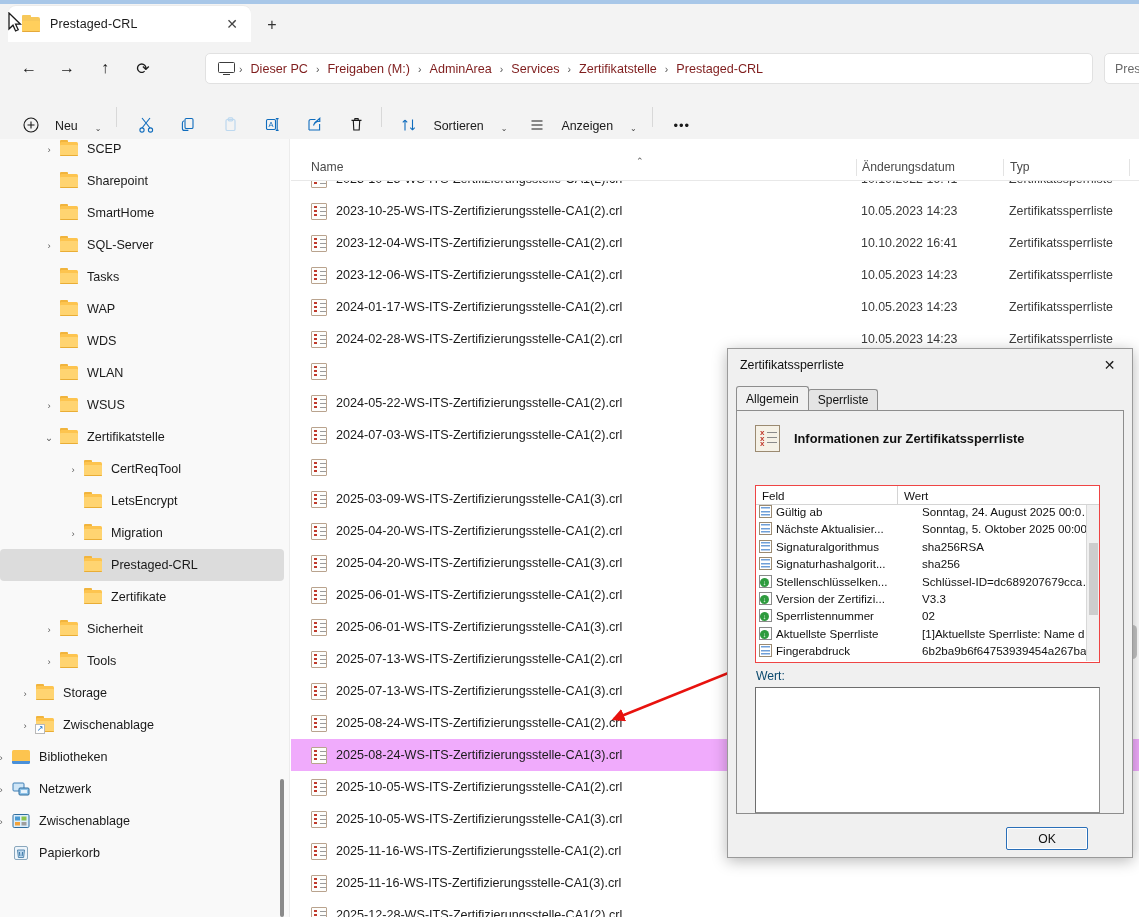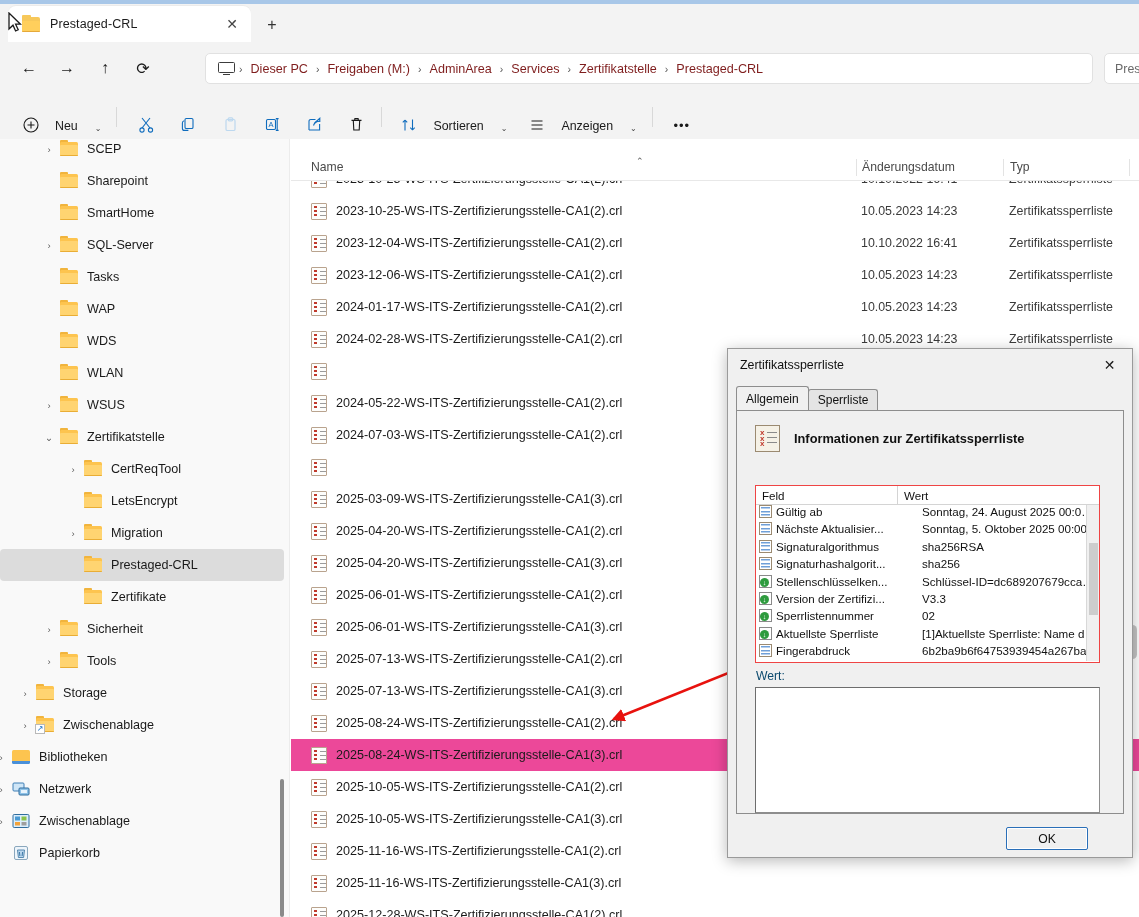--- a/index.html
+++ b/index.html
@@ -170,21 +170,21 @@
 
   .rows {
     position: absolute; left: 0; top: 26px; width: 877px; height: 752px;
     overflow: hidden;
   }
   .rows-inner { position: absolute; left:0; top: -18px; width: 848px; }
   .frow {
     position: relative; height: 32px; display: flex; align-items: center;
     font-size: 12.6px; color: #1a1a1a; white-space: nowrap;
   }
-  .frow.selected { background: #ec4899; }
+  .frow.selected { background: #f0abfc; }
   .f-ico {
     width: 16px; height: 17px; flex: none; margin-left: 20px; margin-right: 9px;
     background: #fdfdfb; border: 1px solid #b9a38e; border-radius: 1px;
     position: relative; overflow: hidden;
   }
   .f-ico .dots {
     position:absolute; left:2px; top:2px; width:4px; height:12px;
     background:
       linear-gradient(#c0392b,#c0392b) 0 0/3px 2px no-repeat,
       linear-gradient(#c0392b,#c0392b) 0 4px/3px 2px no-repeat,

